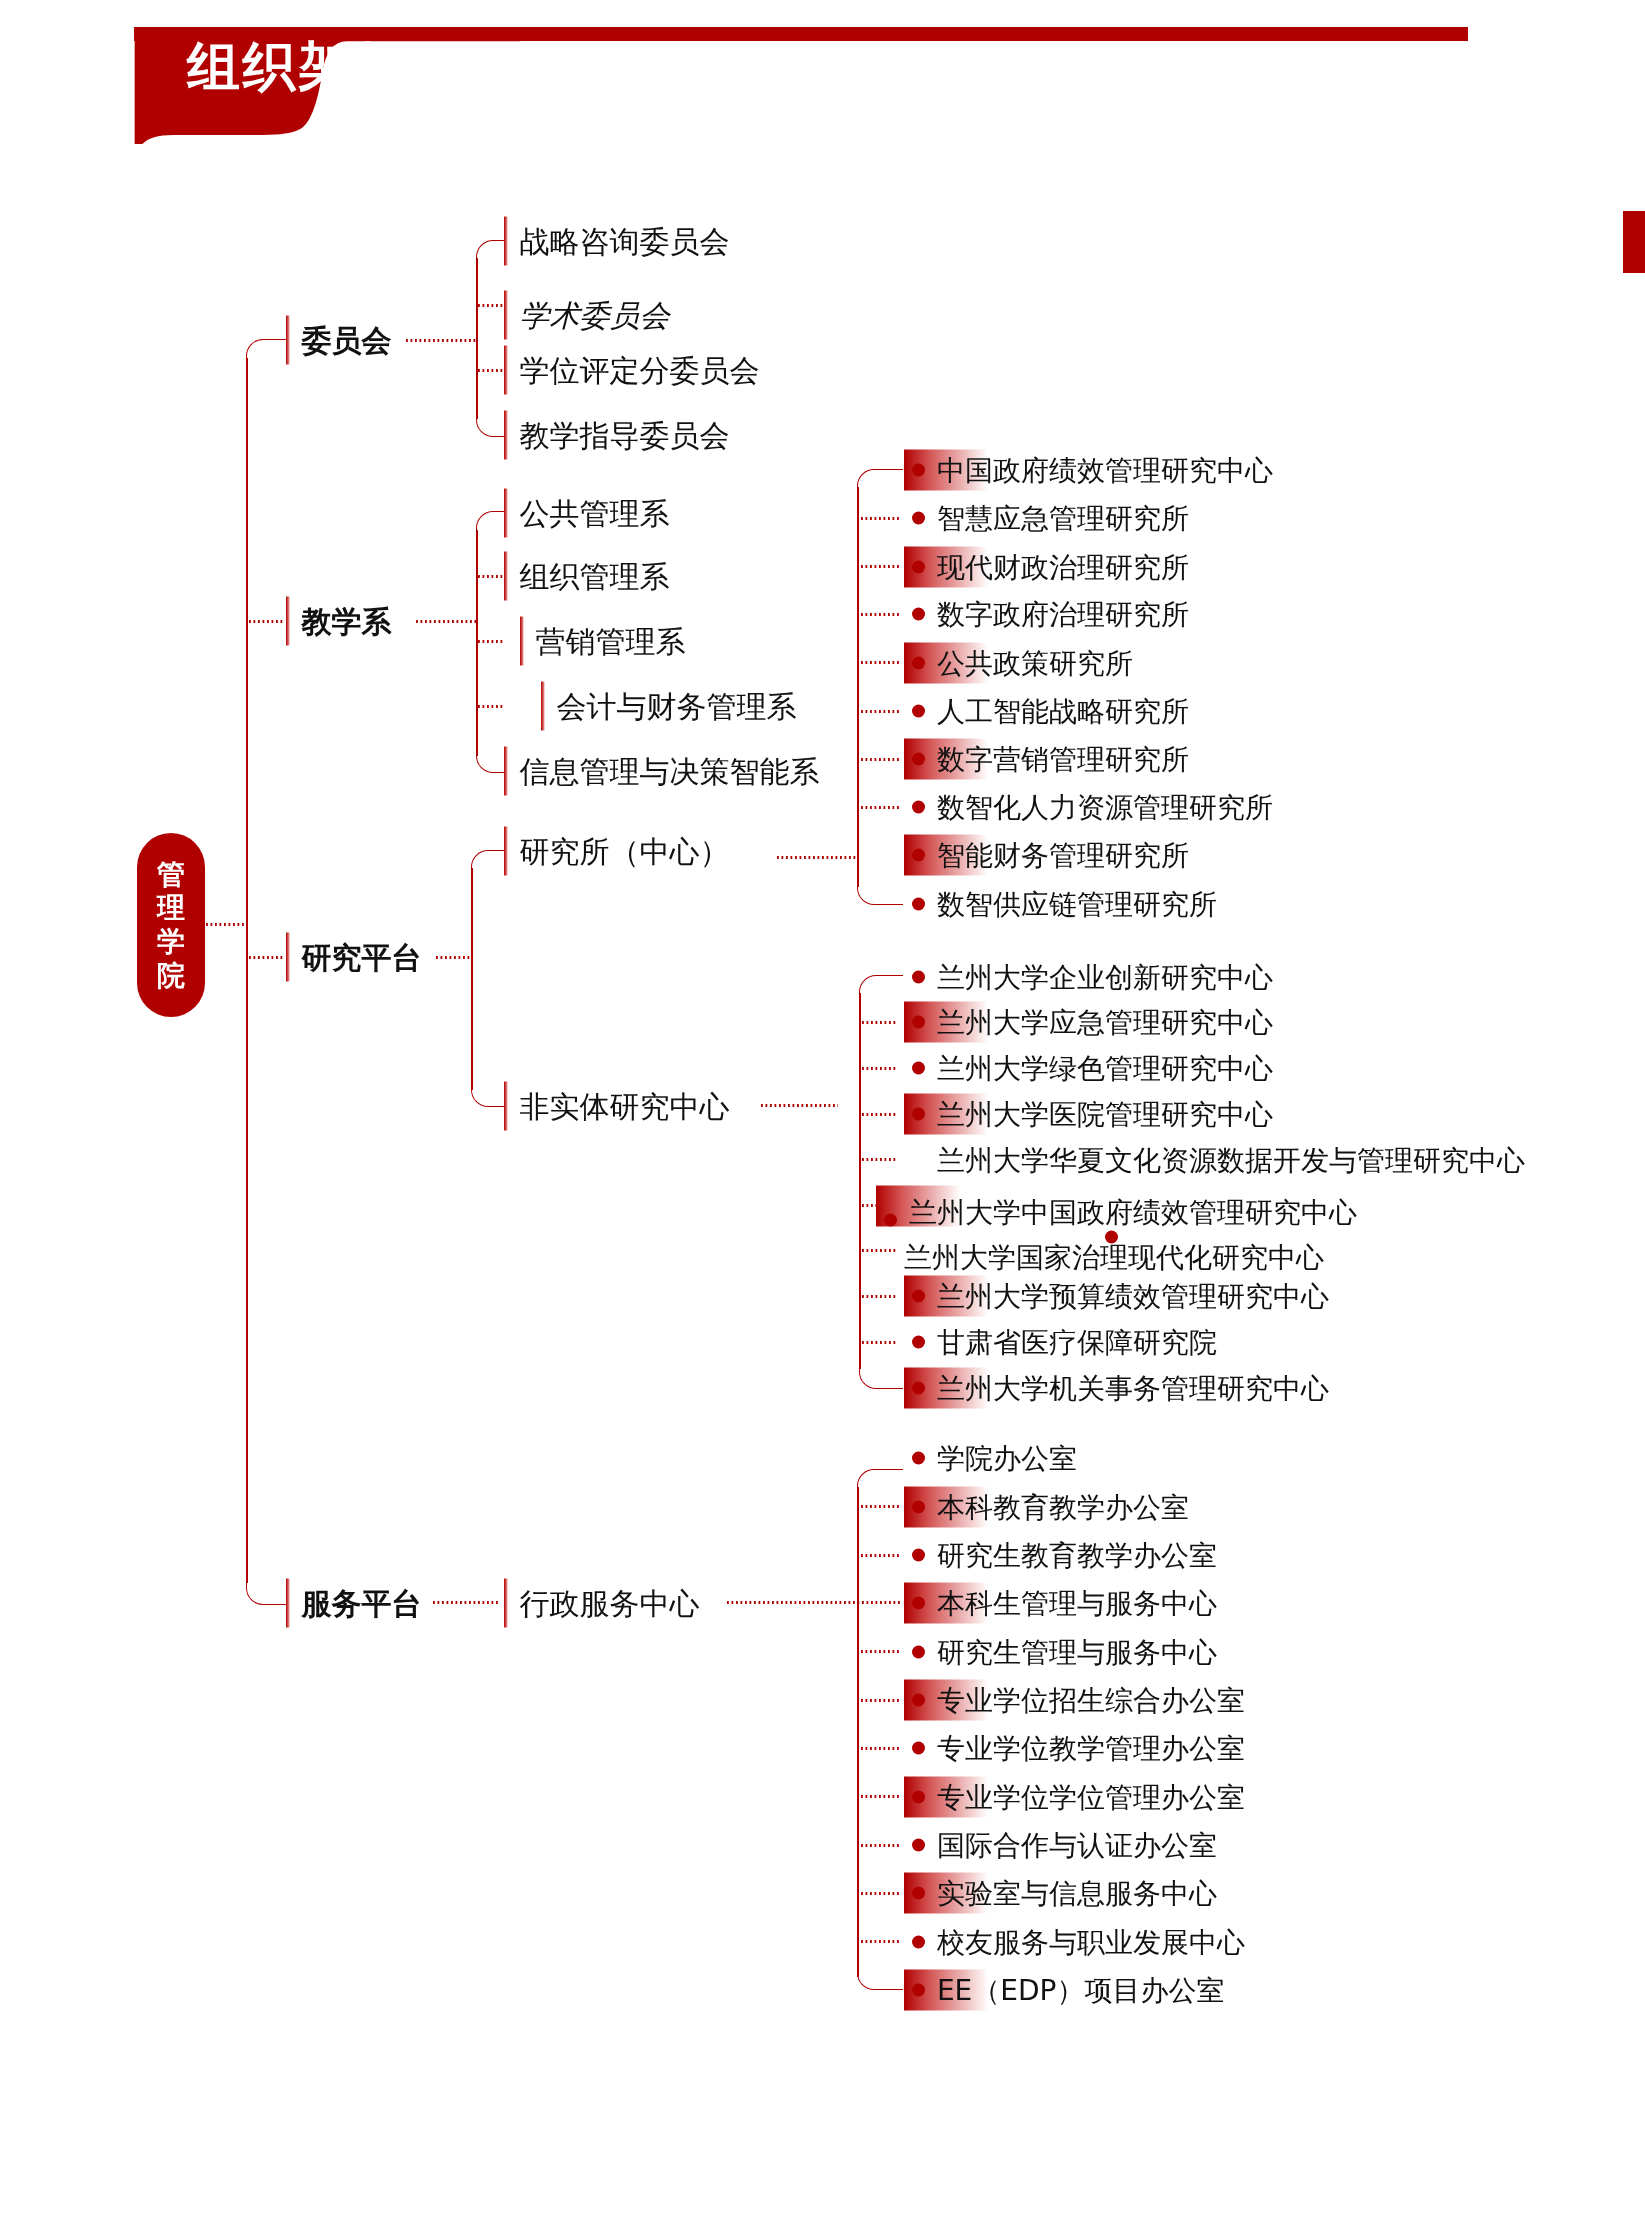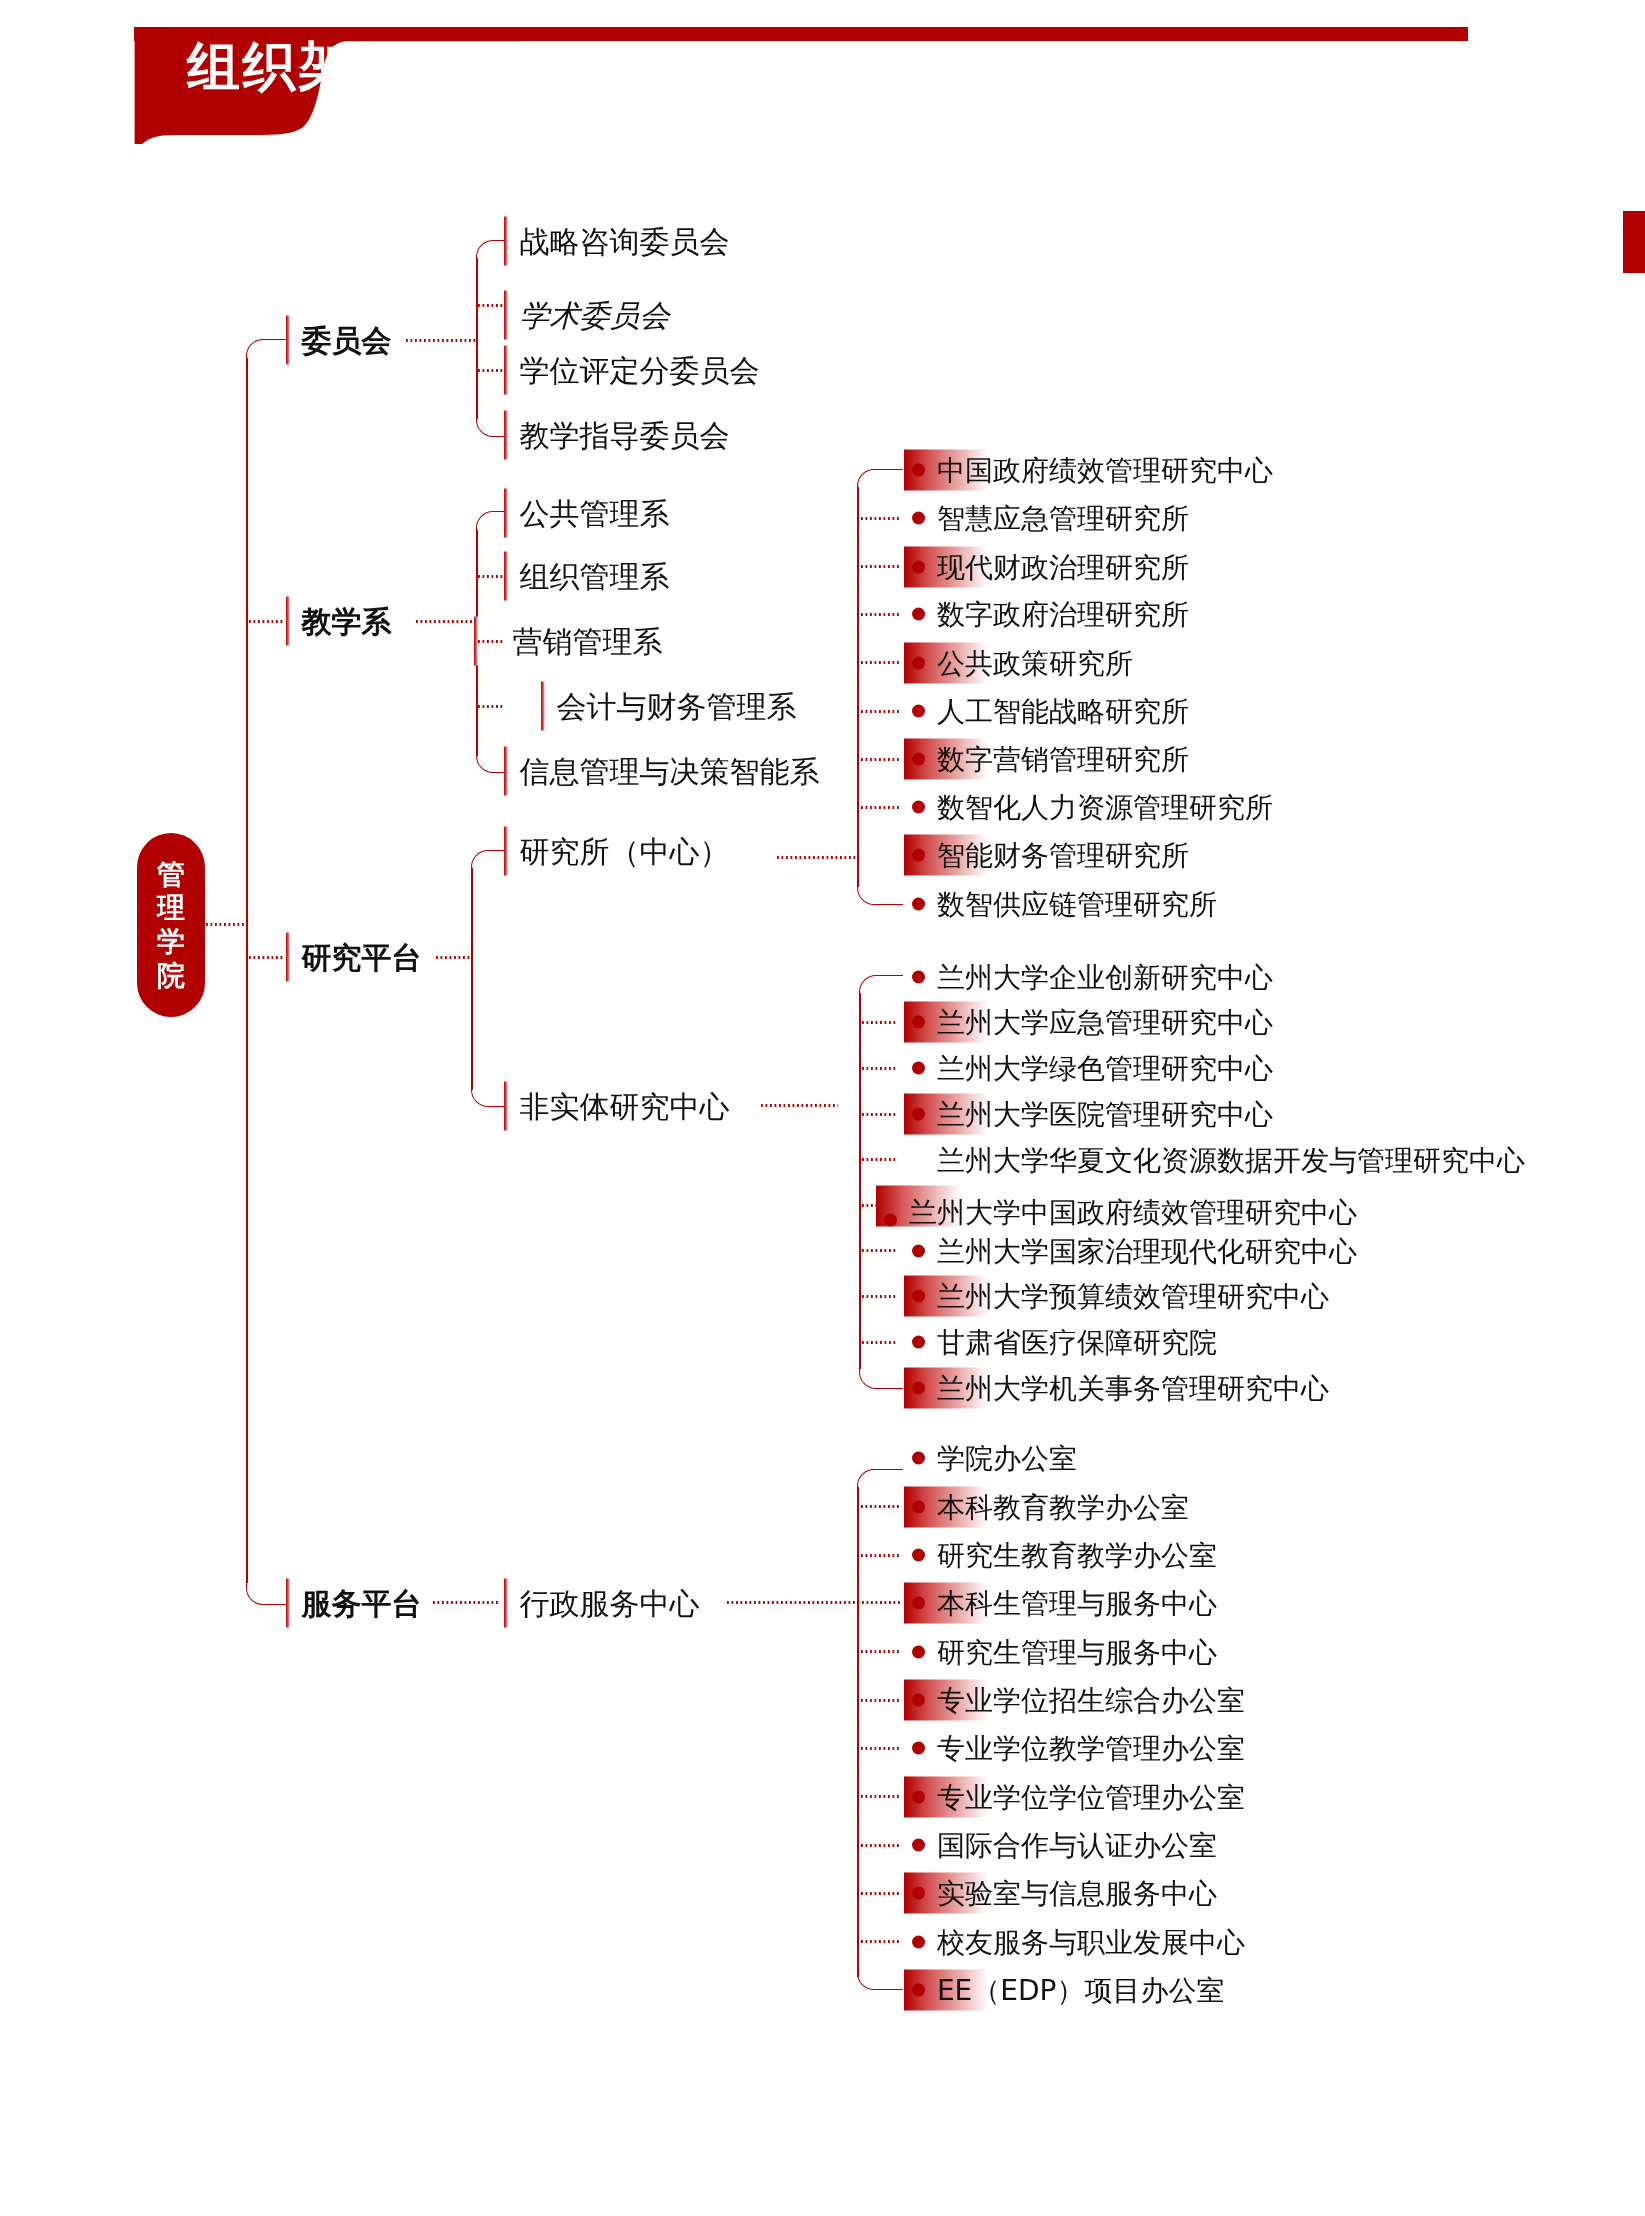--- a/index.html
+++ b/index.html
@@ -104,21 +104,21 @@
 <div class="dots" style="left:478px; top:640px; width:27px;"></div>
 <div class="dots" style="left:478px; top:705px; width:27px;"></div>
 <div class="node lvl2" style="left:504px; top:513px;">
     <div class="accent"></div>
     <span class="txt">公共管理系</span>
   </div>
 <div class="node lvl2" style="left:504px; top:576px;">
     <div class="accent"></div>
     <span class="txt">组织管理系</span>
   </div>
-<div class="node lvl2" style="left:474px; top:641px;gap:23px;">
+<div class="node lvl2" style="left:520px; top:641px;">
     <div class="accent"></div>
     <span class="txt">营销管理系</span>
   </div>
 <div class="node lvl2" style="left:504px; top:706px;margin-left:37px;">
     <div class="accent"></div>
     <span class="txt">会计与财务管理系</span>
   </div>
 <div class="node lvl2" style="left:504px; top:771px;">
     <div class="accent"></div>
     <span class="txt">信息管理与决策智能系</span>
@@ -228,21 +228,21 @@
   </div>
 <div class="leaf" style="left:904px; top:1160px;">
     <div class="dot hidden"></div>
     <span class="txt">兰州大学华夏文化资源数据开发与管理研究中心</span>
   </div>
 <div class="leaf" style="left:876px; top:1206px;align-items:flex-end;">
     <div class="box"></div>
     <div class="dot"></div>
     <span class="txt">兰州大学中国政府绩效管理研究中心</span>
   </div>
-<div class="leaf" style="left:904px; top:1251px;">
+<div class="leaf" style="left:904px; top:1251px;flex-direction:column;">
     <div class="dot"></div>
     <span class="txt">兰州大学国家治理现代化研究中心</span>
   </div>
 <div class="leaf" style="left:904px; top:1296px;">
     <div class="box"></div>
     <div class="dot"></div>
     <span class="txt">兰州大学预算绩效管理研究中心</span>
   </div>
 <div class="leaf" style="left:904px; top:1342px;">
     <div class="dot"></div>

